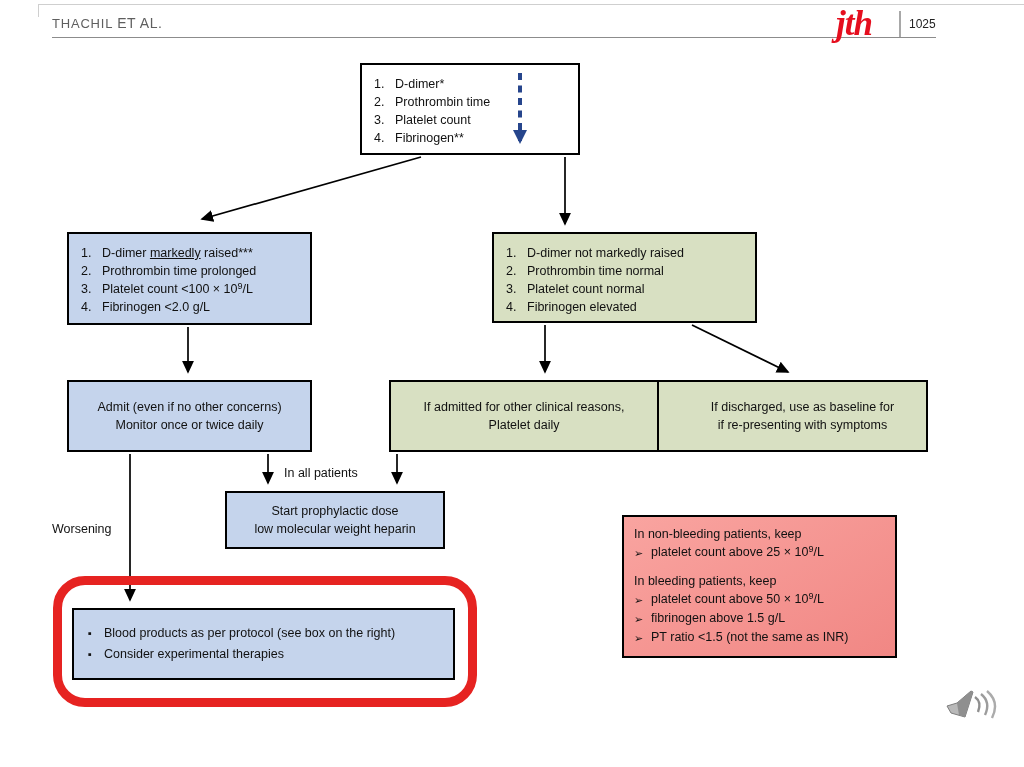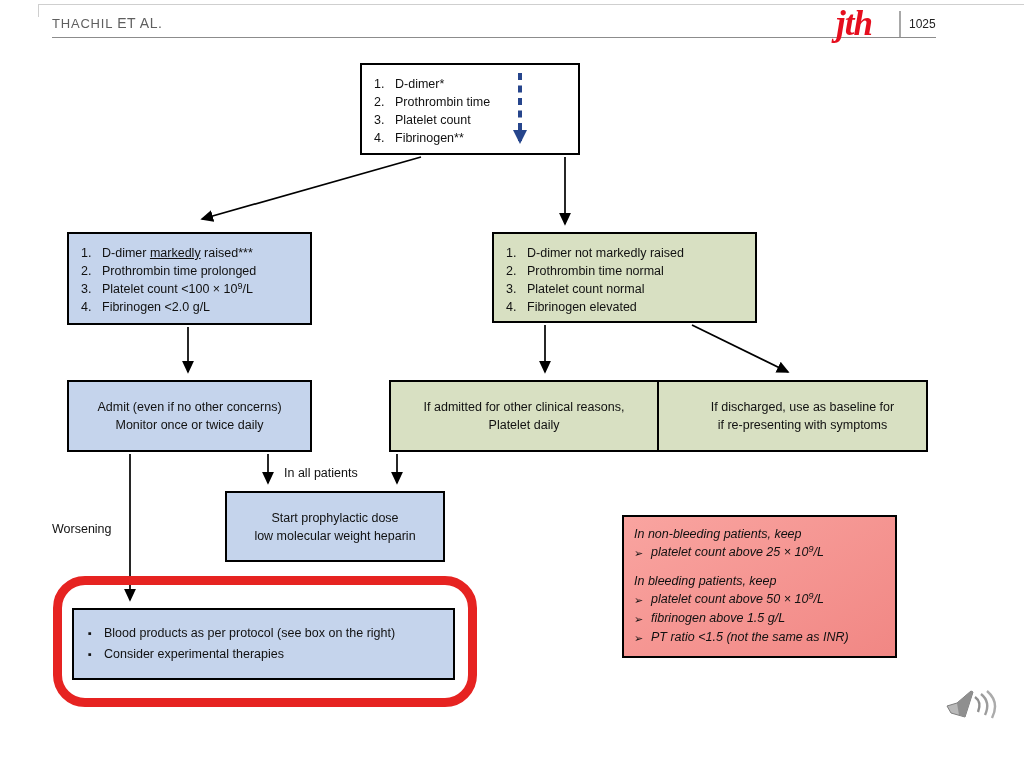--- a/index.html
+++ b/index.html
@@ -25,36 +25,36 @@
   .logo { position: absolute; left: 836px; top: 4px; font-family: "Liberation Serif", "DejaVu Serif", serif;
           font-weight: 700; font-style: italic; font-size: 35px; color: #e50e1e; letter-spacing: -1px; }
   .page-divider { position: absolute; left: 899px; top: 11px; width: 2px; height: 26px; background: #a8a8a8; }
   .page-num { position: absolute; left: 909px; top: 17px; font-size: 12px; color: #222; }
 
   
   .fbox { position: absolute; border: 2px solid #000; font-size: 12.5px; line-height: 18px; color: #111; }
   .white-bg { background: #ffffff; }
   .blue-bg  { background: #c5d4ec; }
   .green-bg { background: #d8e0c2; }
-  .pink-bg  { background: linear-gradient(150deg, #f9a4a0 0%, #f18784 100%); border-width: 2px; font-style: italic; }
+  .pink-bg  { background: linear-gradient(150deg, #f9a4a0 0%, #f18784 100%); border-width: 2px; }
   .center   { display: flex; flex-direction: column; align-items: center; justify-content: center; text-align: center; }
 
   .numlist { padding: 10px 6px 6px 12px; }
   .nrow { display: flex; line-height: 18px; }
   .nnum { width: 21px; flex: none; }
   .u { text-decoration: underline; }
   .sup { font-size: 9px; vertical-align: 4px; line-height: 0; }
 
   #tests-box      { left: 360px; top: 63px;  width: 220px; height: 92px; }
   #abnormal-box   { left: 67px;  top: 232px; width: 245px; height: 93px; }
   #normal-box     { left: 492px; top: 232px; width: 265px; height: 91px; }
   #admit-box      { left: 67px;  top: 380px; width: 245px; height: 72px; }
   #monitor-box    { left: 352px; top: 380px; width: 270px; height: 72px; margin-left: 37px; }
   #discharge-box  { left: 657px; top: 380px; width: 271px; height: 72px; padding-left: 20px; }
-  #heparin-box    { left: 225px; top: 491px; width: 220px; height: 71px; align-items: center; }
+  #heparin-box    { left: 225px; top: 491px; width: 220px; height: 58px; align-items: center; }
   #escalation-box { left: 72px;  top: 608px; width: 383px; height: 72px; padding: 13px 8px 8px 14px; }
   #transfusion-box{ left: 622px; top: 515px; width: 275px; height: 143px; padding: 8px 6px 6px 10px; }
 
   .brow { display: flex; line-height: 21px; }
   .bul  { width: 16px; flex: none; font-size: 11px; }
 
   .pbrow { display: flex; line-height: 18px; }
   .pbul  { width: 17px; flex: none; font-size: 11px; padding-top: 1px; }
   .pheading { line-height: 18px; }
   .pspacer { height: 10px; }

